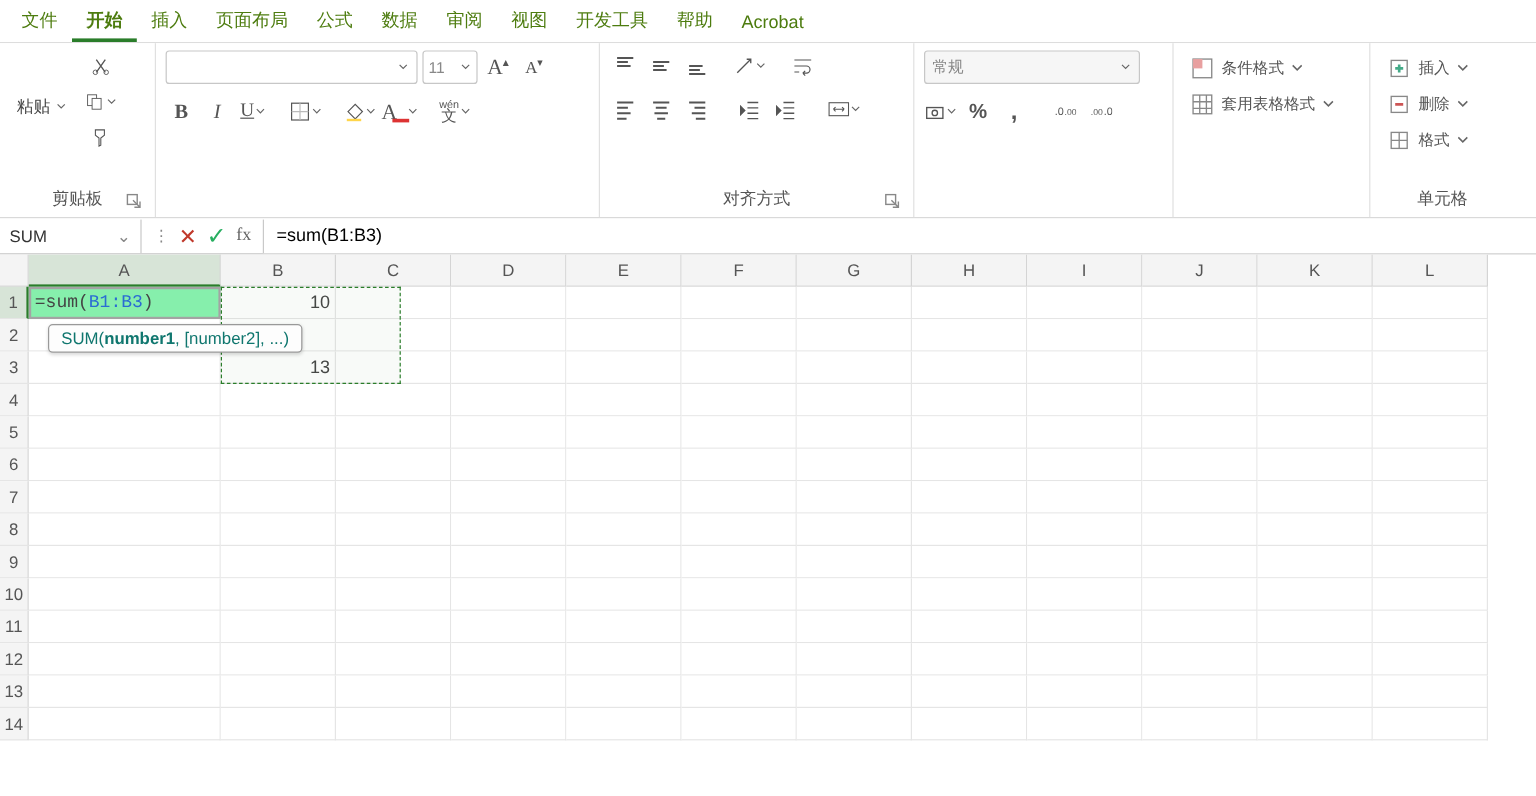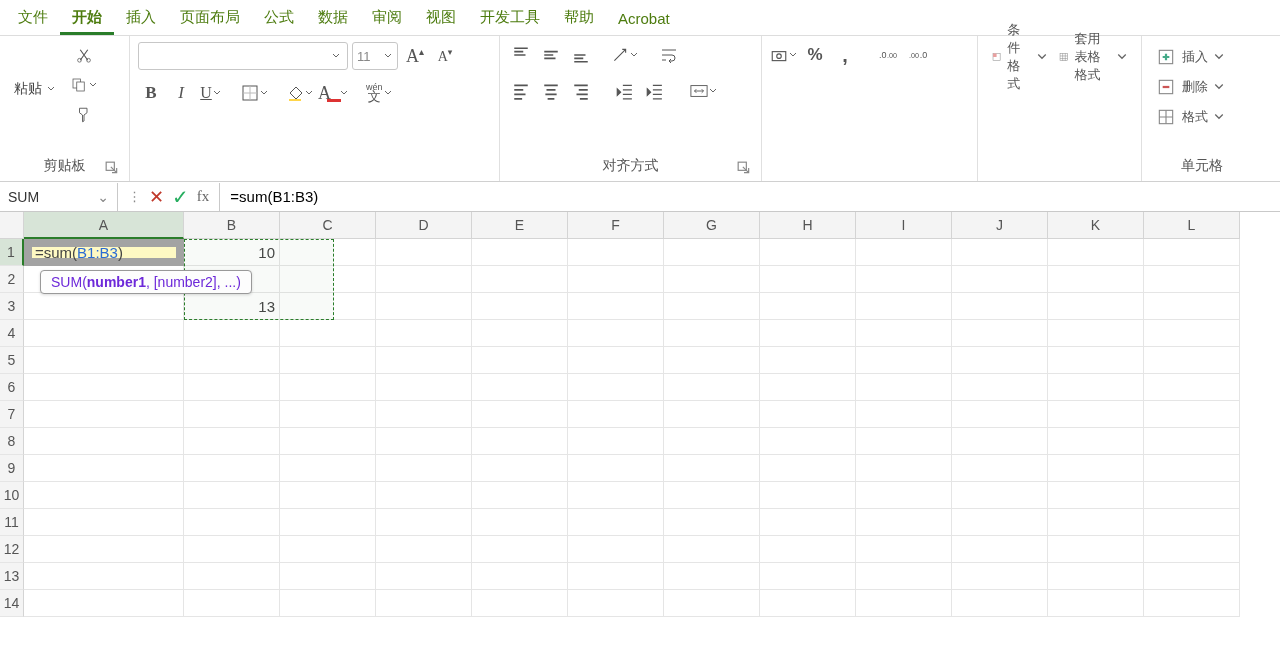--- a/index.html
+++ b/index.html
@@ -54,33 +54,33 @@
 .fbar .fx .fxlbl{font-family:"Times New Roman",serif;font-size:15px;cursor:pointer}
 .fbar .formula-input{flex:1;border:none;border-left:1px solid #c9c9c9;height:28px;padding:0 10px;font-size:15px;font-family:inherit;outline:none}
 
 
 .sheet{position:relative;overflow:hidden;height:451px}
 .grid{display:grid;grid-template-columns:24px 160px repeat(11,96px);grid-auto-rows:27px}
 .hdr{background:#f4f4f4;border-right:1px solid #d4d4d4;border-bottom:1px solid #d4d4d4;display:flex;align-items:center;justify-content:center;font-size:14px;color:#555;cursor:pointer}
 .rh{background:#f4f4f4;border-right:1px solid #d4d4d4;border-bottom:1px solid #e5e5e5;display:flex;align-items:center;justify-content:center;font-size:14px;color:#555;cursor:pointer}
 .cell{border-right:1px solid #e5e5e5;border-bottom:1px solid #e5e5e5;display:flex;align-items:center;padding:0 4px;font-size:15px;background:#fff;cursor:cell}
 .cell.right{justify-content:flex-end}
-.cell.editing{border:8px solid #a3a3a3;padding:0 3px;background:#fef9c3;font-family:Liberation Sans, sans-serif}
+.cell.editing{border:2px solid #a3a3a3;padding:0 3px;background:#86efac;font-family:Liberation Mono, monospace}
 .cell.editing .ref{color:#2b6cd3}
 .corner{background:#f4f4f4;border-right:1px solid #d4d4d4;border-bottom:1px solid #d4d4d4;cursor:pointer}
 
 
 .hdr.active{background:#d7e4d7;border-bottom:2px solid #2a7d2a}
 .rh.active{background:#d7e4d7;border-right:2px solid #2a7d2a}
 
 
 .ants{position:absolute;border:1.5px dashed #2a7d2a;pointer-events:none;background:rgba(120,160,120,.05)}
 
 
-.fntip{position:absolute;background:#fdfdfd;border:1px solid #999;border-radius:4px;padding:3px 10px;font-size:14px;color:#6d28d9;box-shadow:0 1px 3px rgba(0,0,0,.15)}
+.fntip{position:absolute;background:#fdfdfd;border:1px solid #999;border-radius:4px;padding:3px 10px;font-size:14px;color:#0f766e;box-shadow:0 1px 3px rgba(0,0,0,.15)}
 .fntip b{font-weight:700}
 
 .sep{width:1px;background:#e0e0e0;margin:2px 4px}
 
 </style>
 </head>
 <body>
 
 <div class="menubar">
   <div class="mi">文件</div>
@@ -320,20 +320,30 @@
       <span class="dlg"><svg viewBox="0 0 12 12">
             <rect x="1" y="1" width="7" height="7" fill="none" stroke="#888"></rect>
             <path d="M5 5l5 5M10 6v4H6" stroke="#888" fill="none"></path>
           </svg></span>
     </div>
   </div>
 
   <div class="group" style="width:216px">
     <div class="body" style="flex-direction:column;gap:10px">
       <div class="row">
+        <div class="numfmt">
+          <span>常规</span>
+          <span class="caret" style="margin-left:auto">
+              <svg viewBox="0 0 8 8">
+                <path d="M1 2l3 3 3-3" stroke="#666" fill="none"></path>
+              </svg>
+            </span>
+        </div>
+      </div>
+      <div class="row">
         <div class="btn dd">
             <svg viewBox="0 0 16 16">
               <rect x="2" y="5" width="12" height="8" fill="none" stroke="#555"></rect>
               <circle cx="8" cy="9" r="2" fill="none" stroke="#555"></circle>
             </svg>
             <span class="caret">
               <svg viewBox="0 0 8 8">
                 <path d="M1 2l3 3 3-3" stroke="#666" fill="none"></path>
               </svg>
             </span>
@@ -355,21 +365,21 @@
             <svg viewBox="0 0 20 14">
               <text x="0" y="10" font-size="8" fill="#555">.00</text>
               <text x="12" y="10" font-size="10" fill="#555">.0</text>
             </svg>
           </div>
       </div>
     </div>
   </div>
 
   <div class="group" style="width:164px">
-    <div class="body" style="flex-direction:row;gap:0">
+    <div class="body" style="flex-direction:column;gap:0">
       <div class="style-item">
         <svg viewBox="0 0 18 18">
             <rect x="2" y="2" width="14" height="14" fill="none" stroke="#888"></rect>
             <rect x="2" y="2" width="7" height="7" fill="#e8a0a0"></rect>
           </svg>
         <span>条件格式</span>
         <span class="caret">
             <svg viewBox="0 0 8 8">
               <path d="M1 2l3 3 3-3" stroke="#666" fill="none"></path>
             </svg>

